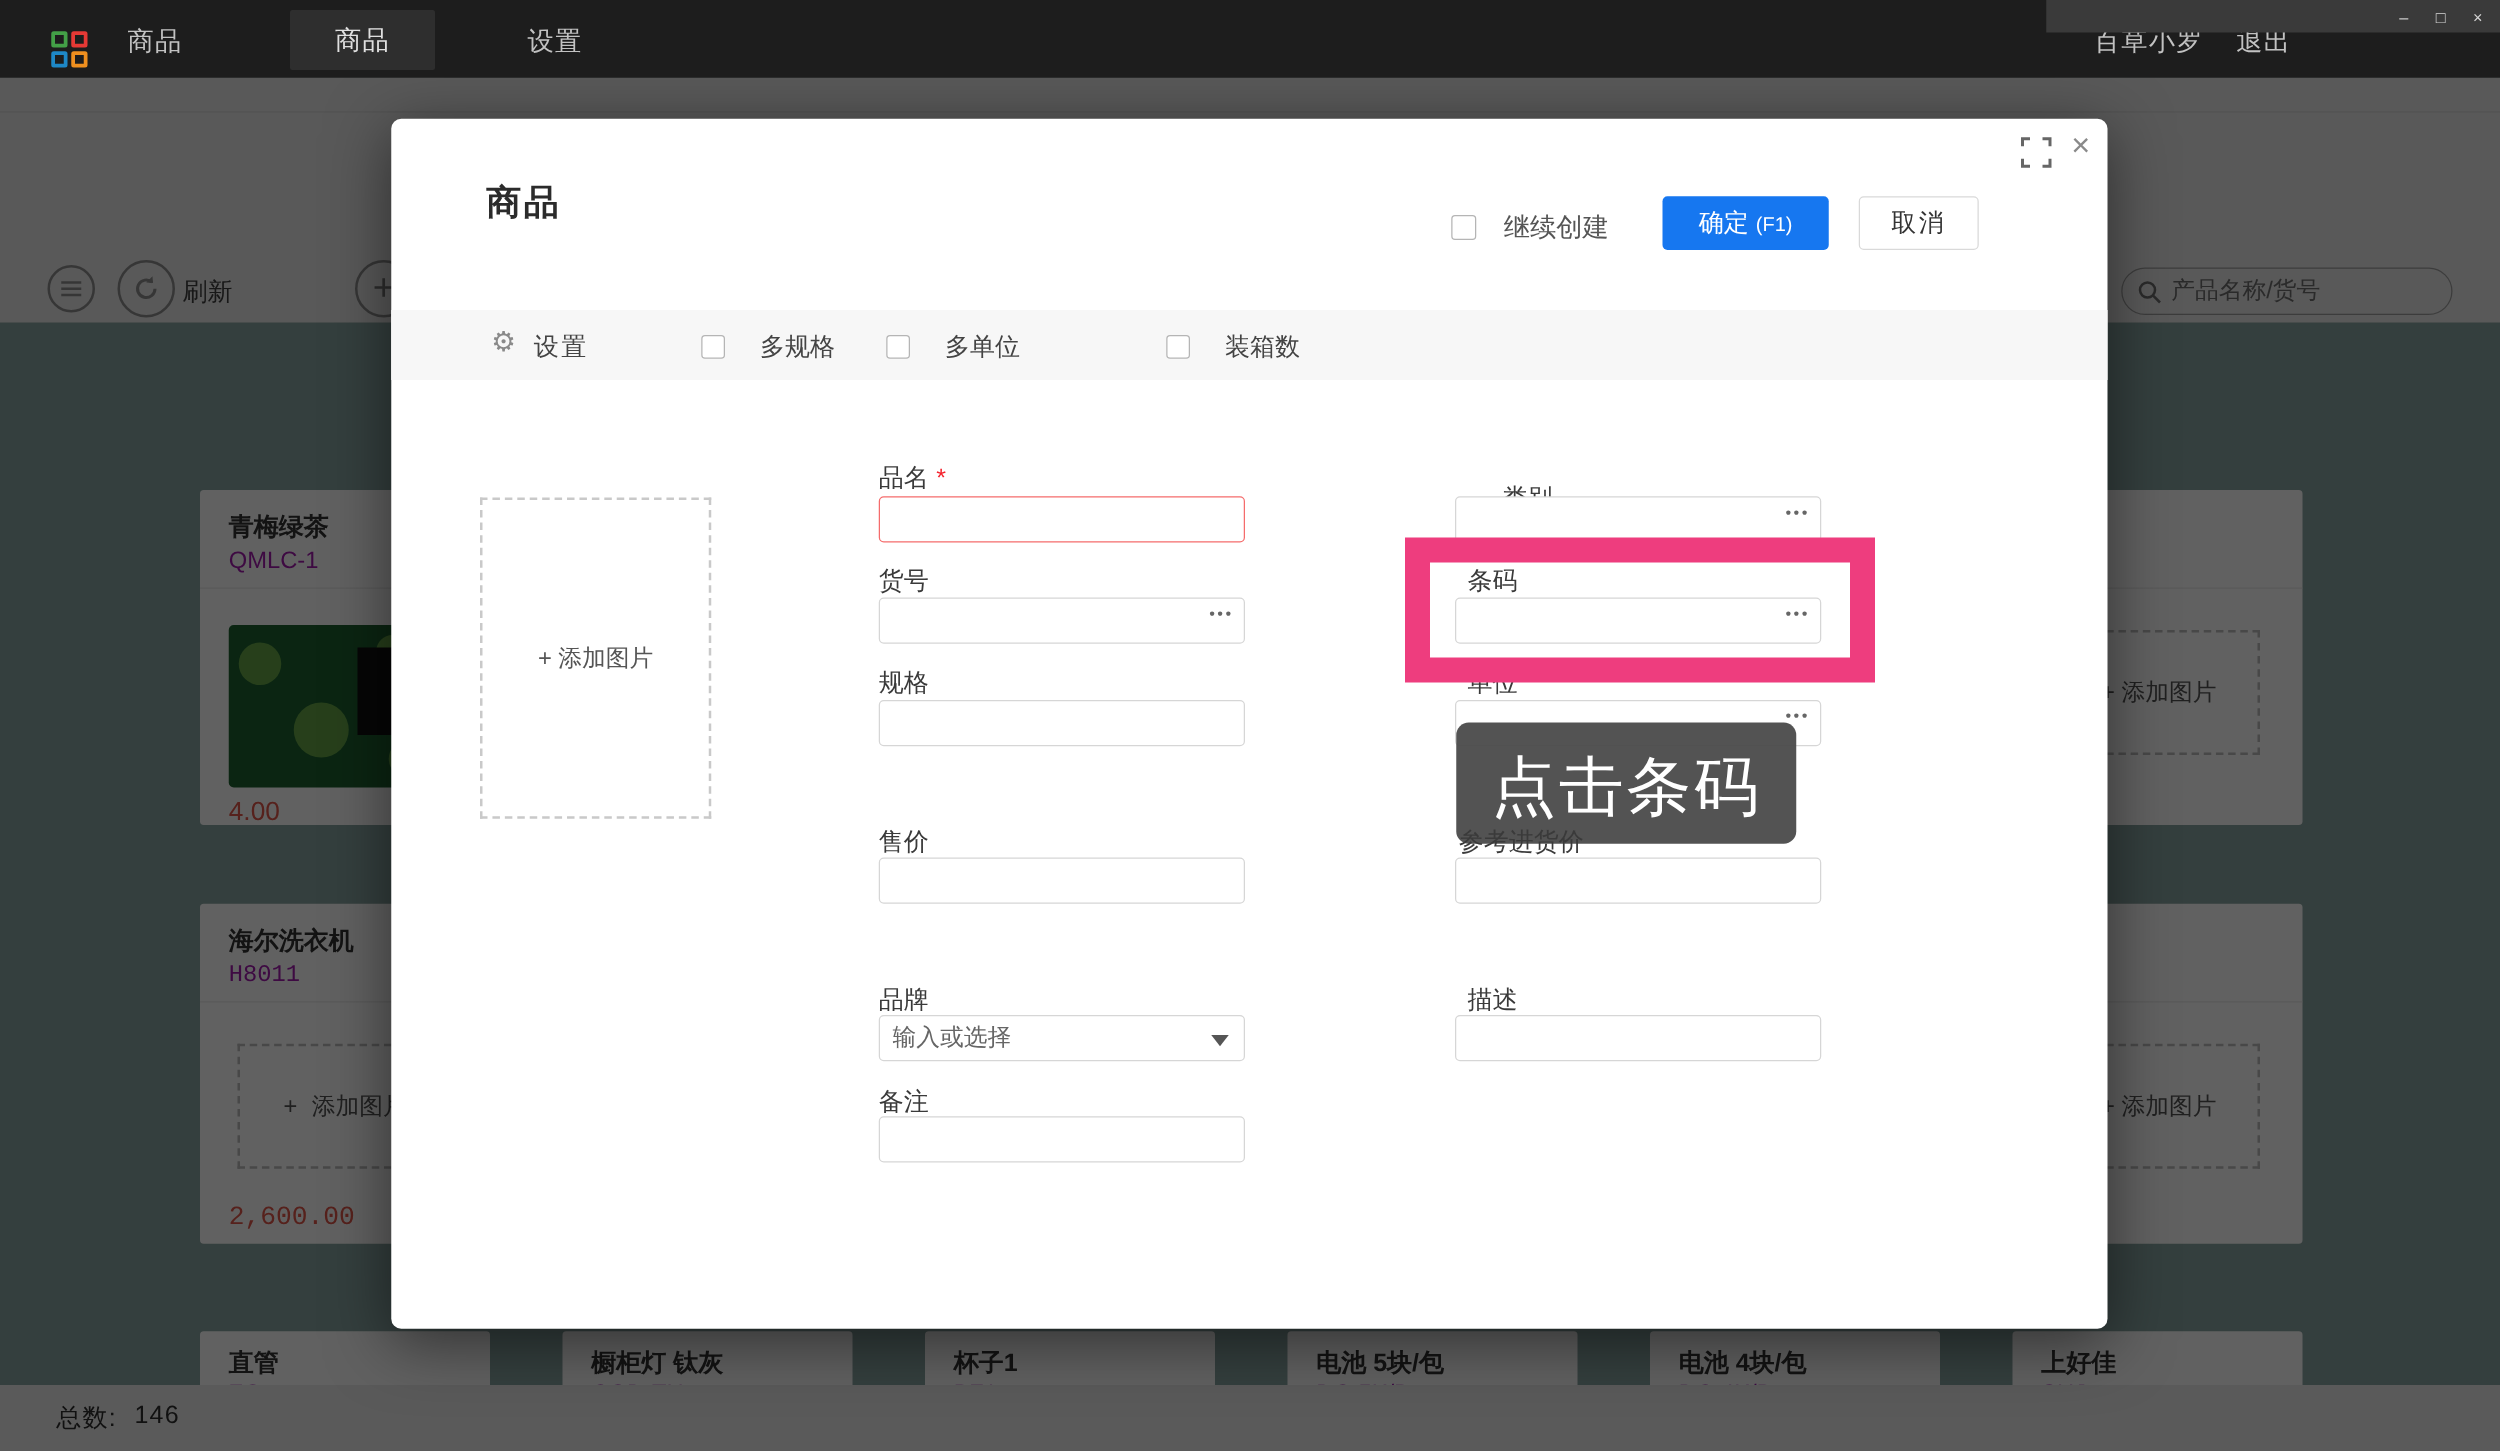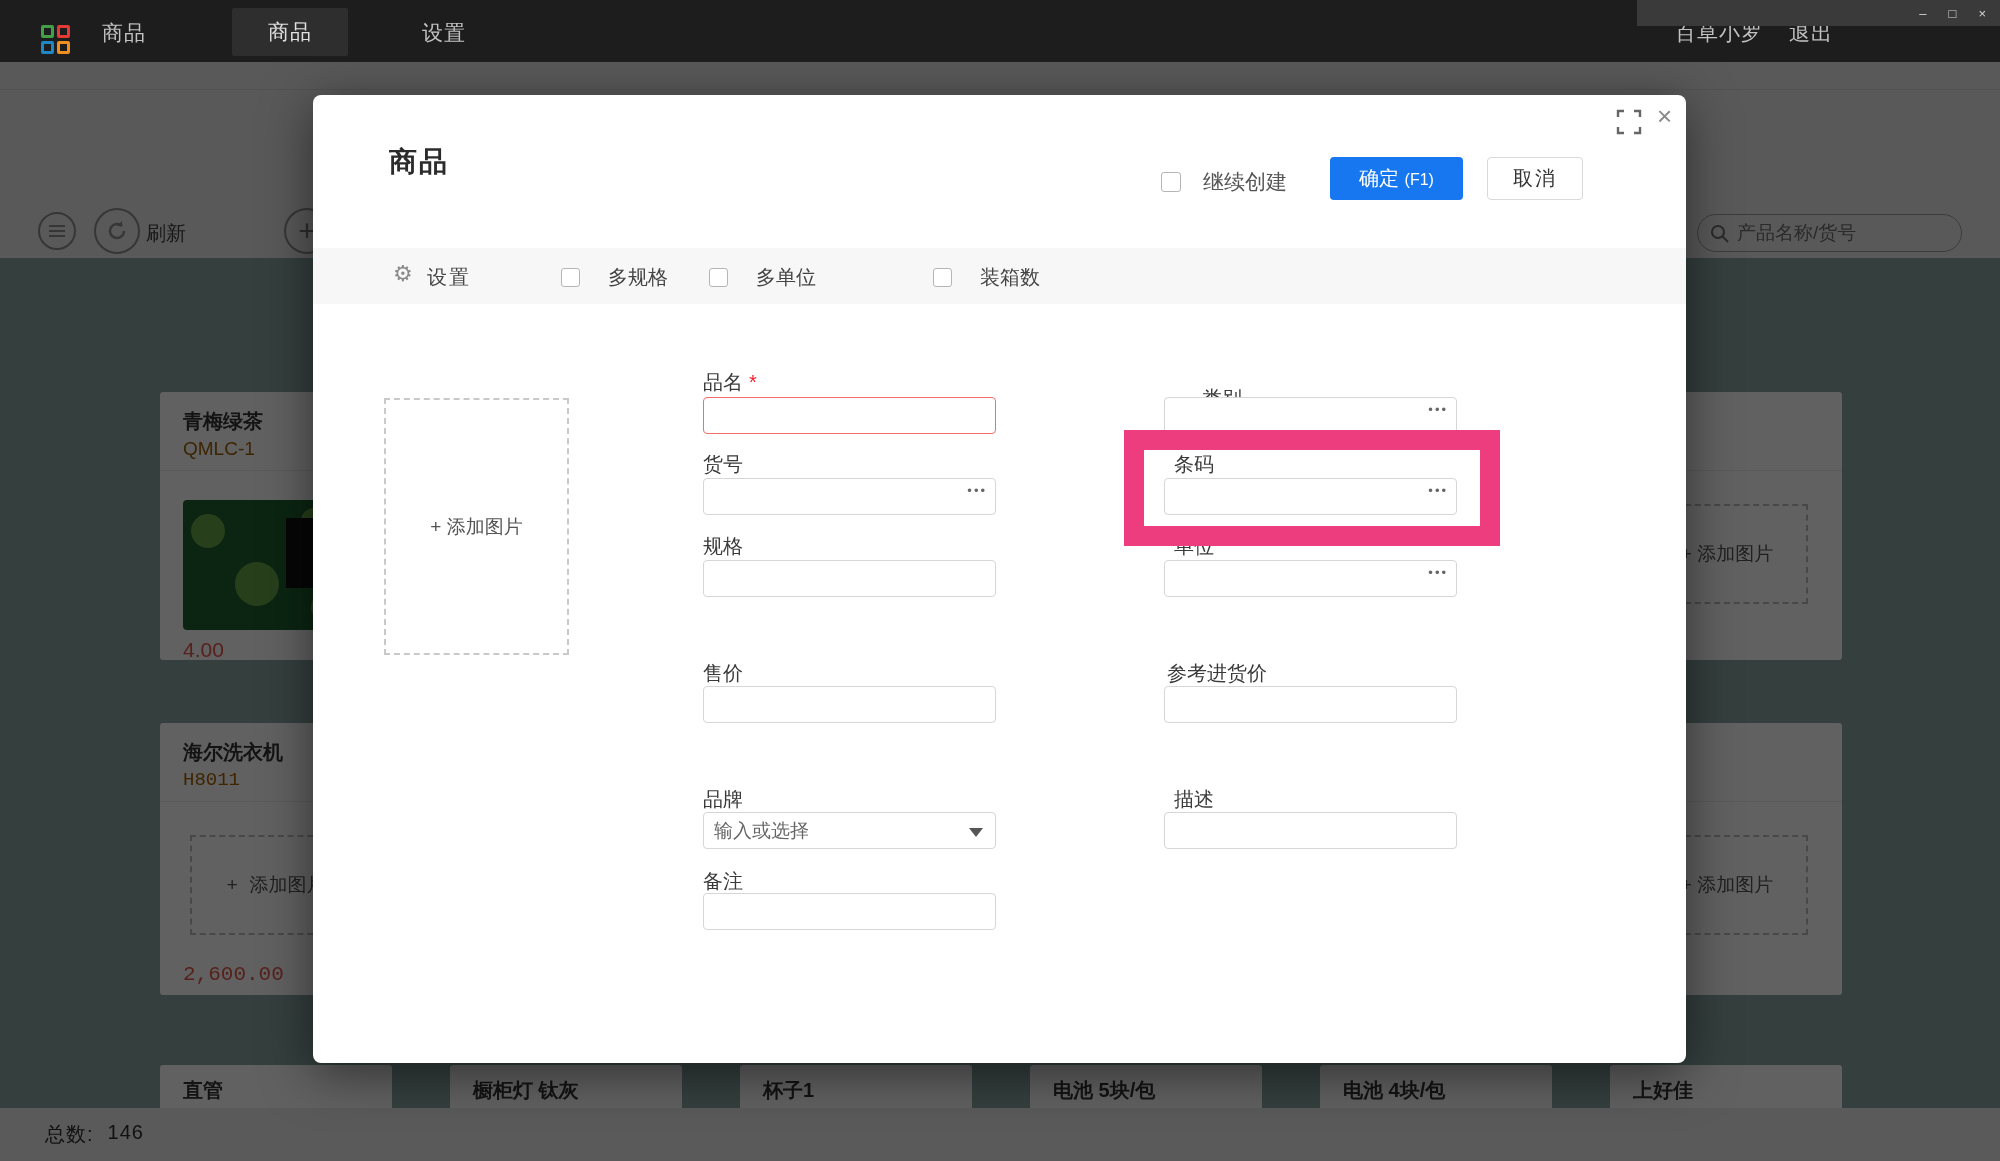--- a/index.html
+++ b/index.html
@@ -24,21 +24,21 @@
   .circle-btn { position:absolute; border:2px solid #8e8e8e; border-radius:50%; display:flex; align-items:center; justify-content:center; color:#777; }
   .toolbar-label { position:absolute; font-size:20px; color:#3f3f3f; }
   .hamb { width:16px; height:12px; display:flex; flex-direction:column; justify-content:space-between; }
   .hamb i { display:block; height:2px; background:#8e8e8e; }
   .searchbox { position:absolute; left:1697px; top:152px; width:265px; height:38px; border:1px solid #9f9f9f; border-radius:19px; display:flex; align-items:center; padding:0 12px; gap:8px; background:transparent; }
   .searchbox input { border:none; outline:none; background:transparent; font-size:19px; color:#555; width:200px; }
   .searchbox input::placeholder { color:#6f6f6f; }
 
   .card { position:absolute; background:#ffffff; border-radius:3px; overflow:hidden; }
   .card .cname { position:absolute; left:23px; top:16px; font-size:20px; font-weight:600; color:#333; white-space:nowrap; }
-  .card .ccode { position:absolute; left:23px; top:46px; font-size:19px; color:#a16207; white-space:nowrap; }
+  .card .ccode { position:absolute; left:23px; top:46px; font-size:19px; color:#a21caf; white-space:nowrap; }
   .card .cdivider { position:absolute; left:0; top:78px; width:100%; height:1px; background:#ececec; }
   .card .cprice { position:absolute; left:23px; font-size:21px; color:#e2574a; }
   .addbox { position:absolute; border:2px dashed #bdbdbd; display:flex; align-items:center; justify-content:center; font-size:19px; color:#555; white-space:nowrap; }
   .tea-img { position:absolute; left:23px; top:108px; width:175px; height:130px; background:#1d6330; border-radius:4px; overflow:hidden; }
   .tea-img .dot { position:absolute; border-radius:50%; background:#7ab84e; opacity:.8; }
   .tea-img .strip { position:absolute; right:38px; top:18px; width:34px; height:70px; background:#111; }
 
   .statusbar { position:absolute; left:0; top:1046px; width:2000px; height:53px; background:#ededed; z-index:3; display:flex; align-items:center; }
   .statusbar .st { margin-left:45px; font-size:20px; color:#2e2e2e; letter-spacing:1px; display:flex; gap:14px; }
 
@@ -296,13 +296,16 @@
   <div class="f-input col-r" style="top:591px;">
     <input type="text" style="">
   </div>
 
   <div class="f-label col-r" style="top:691px; left:861px;">描述</div>
   <div class="f-input col-r" style="top:717px;">
     <input type="text" style="">
   </div>
 
   <div class="hl-rect"></div>
+  <div class="tooltip">
+    <span>点击条码</span>
+  </div>
 </div>
 
 </body></html>

